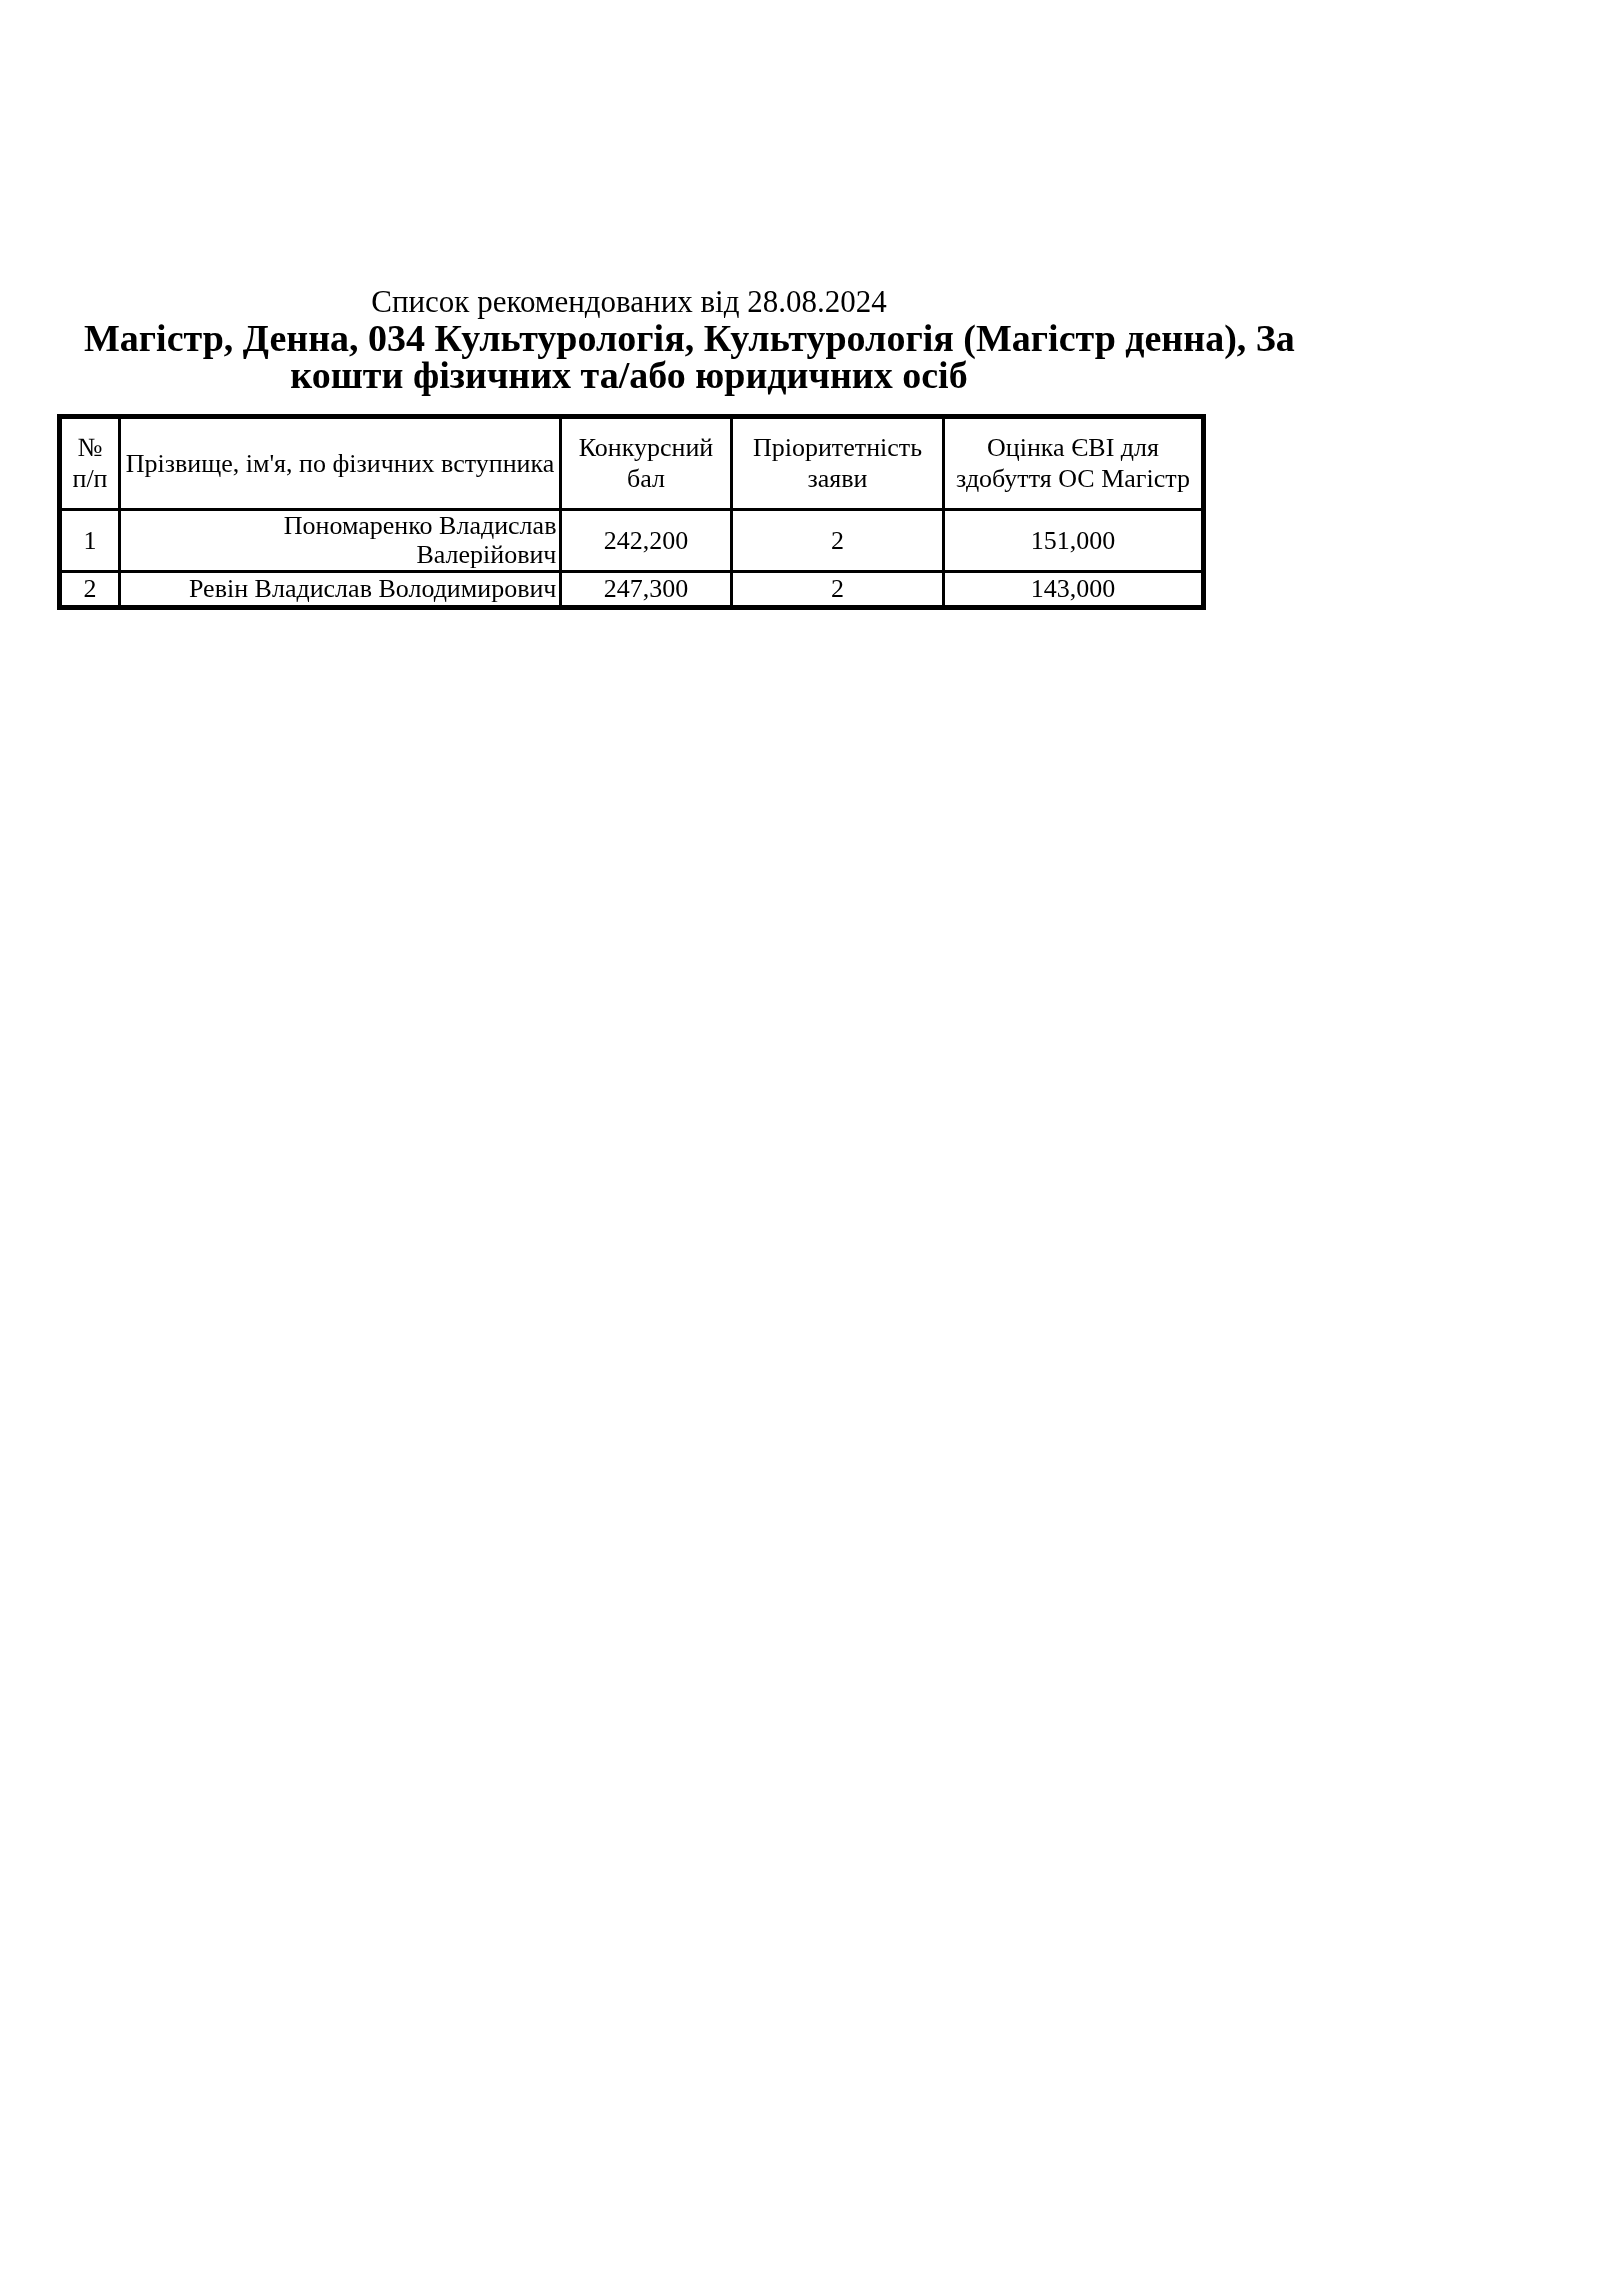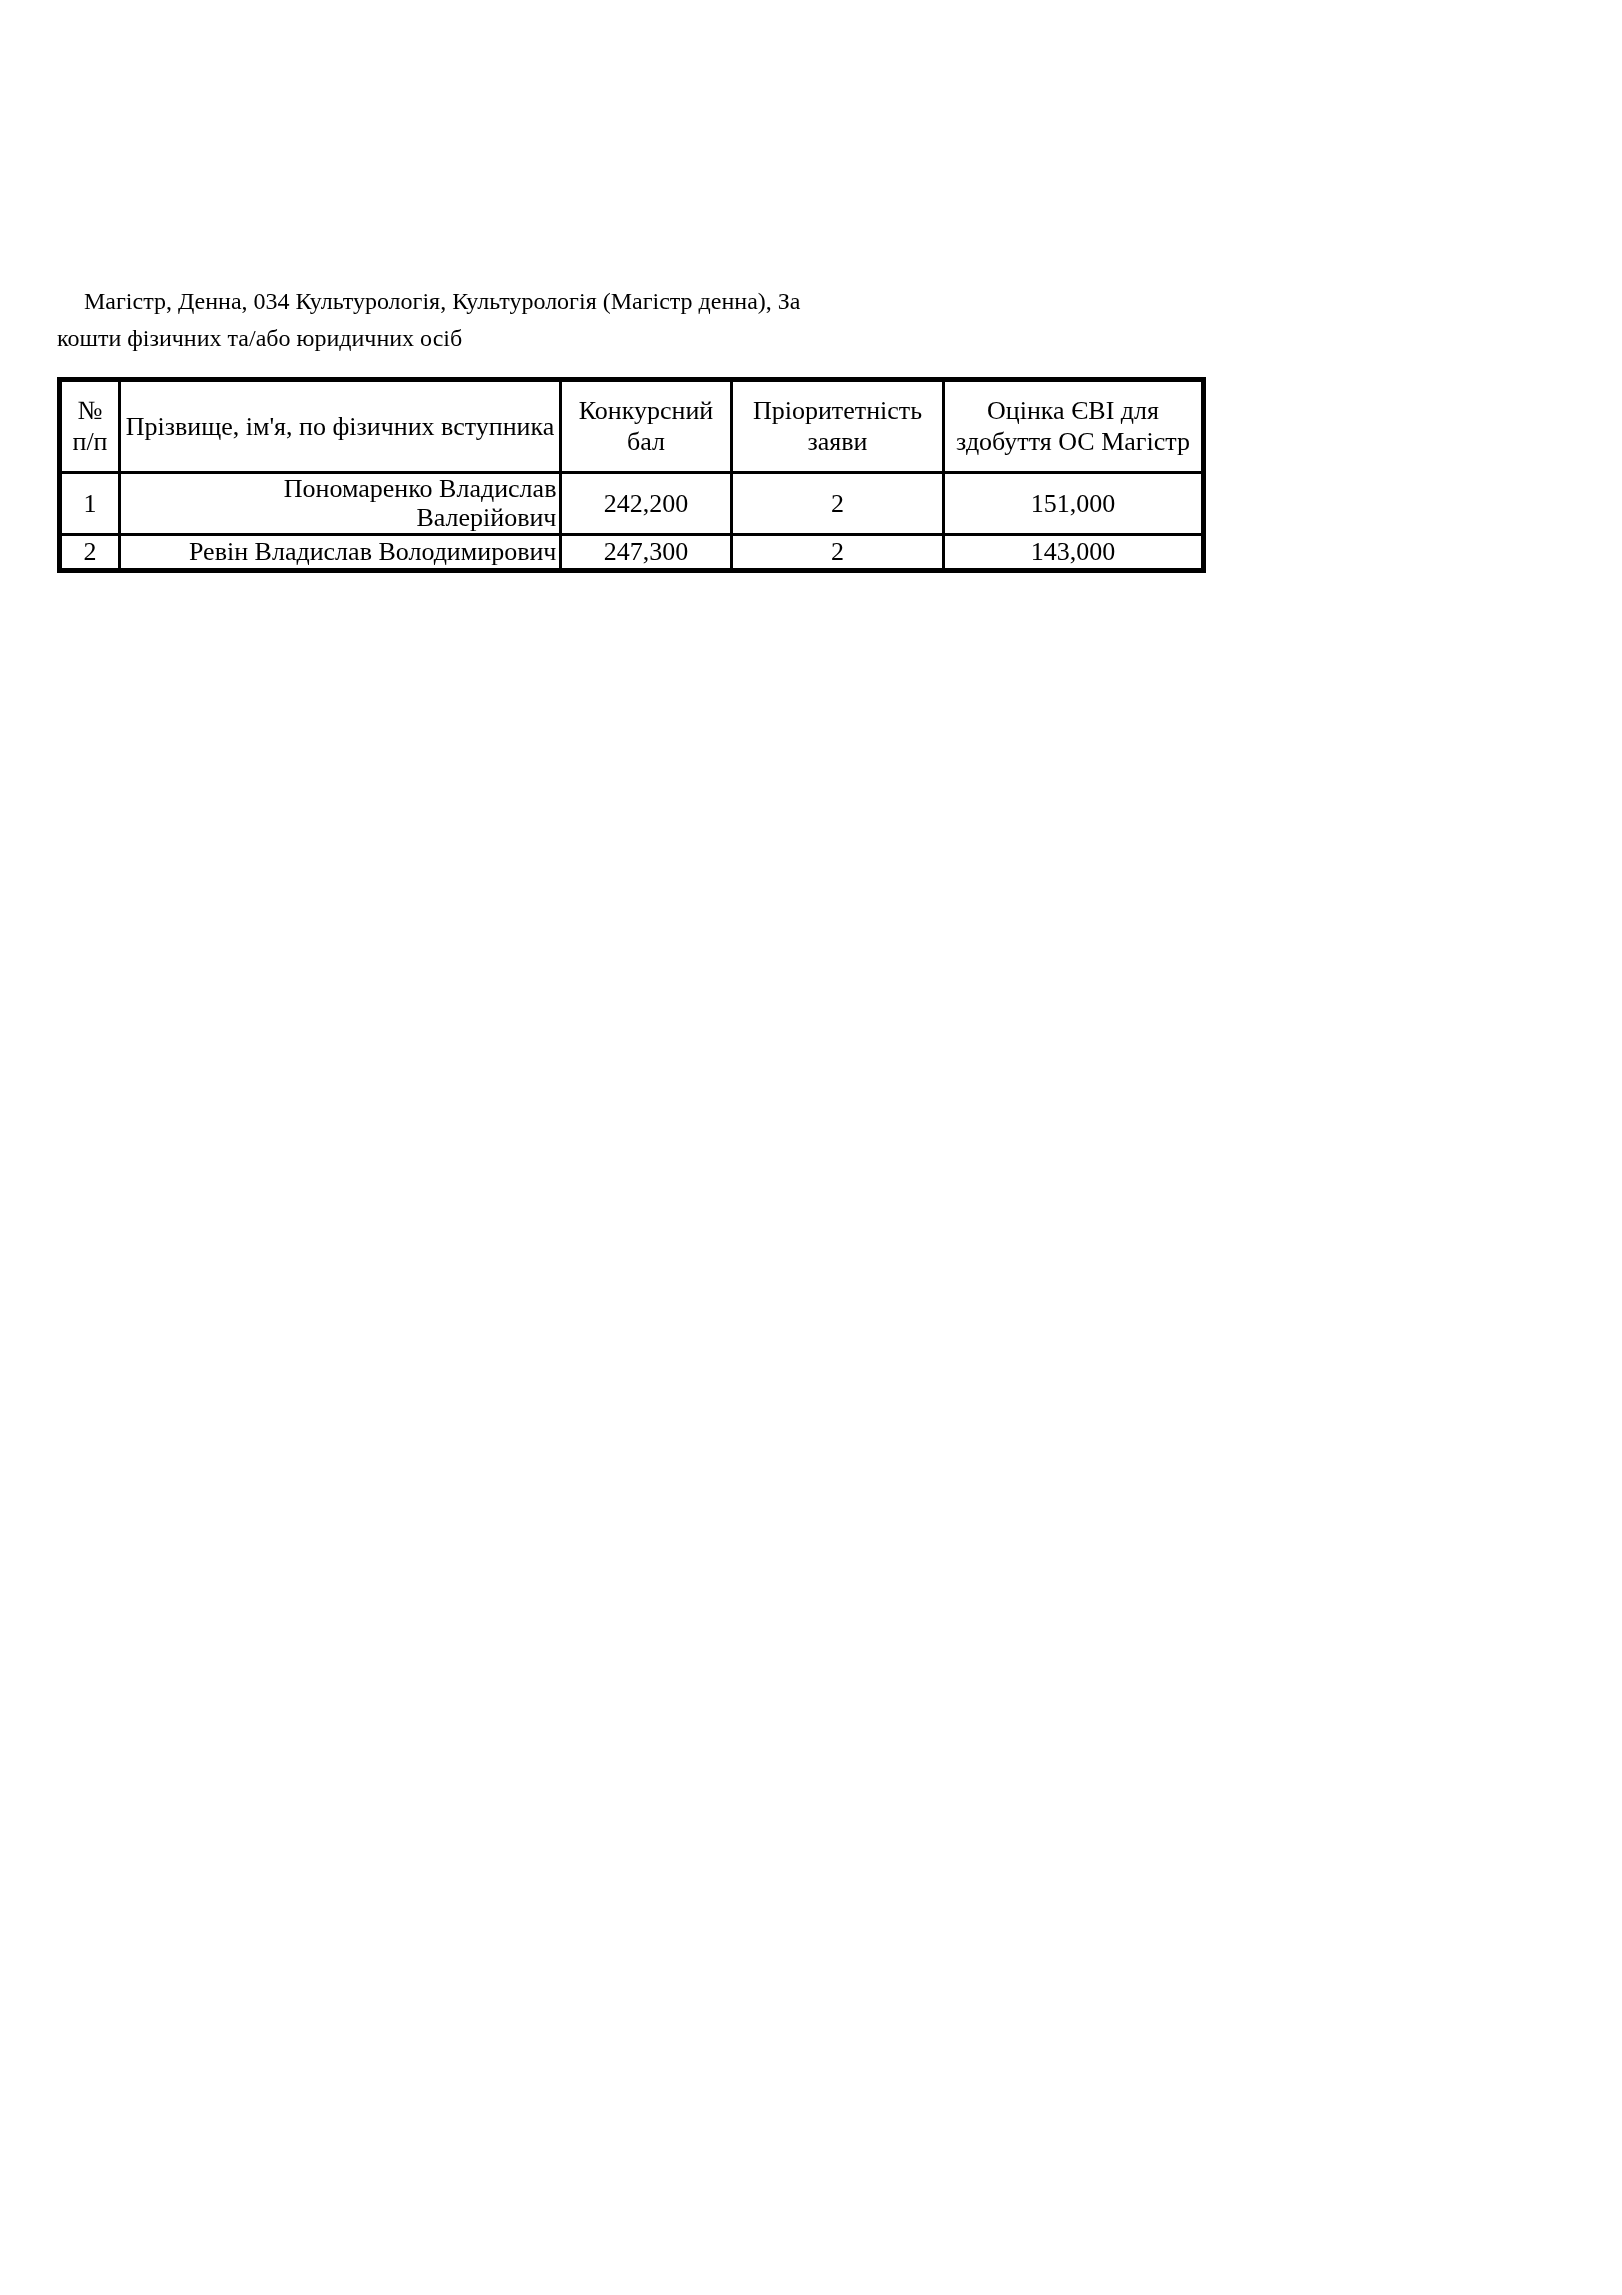--- a/index.html
+++ b/index.html
@@ -23,24 +23,24 @@
     width: 1144px;
   }
   .doc-title {
     font-size: 31px;
     line-height: 37px;
     font-weight: normal;
     text-align: center;
     white-space: pre;
   }
   .doc-subtitle {
-    font-size: 24px;
+    font-size: 38px;
     line-height: 37px;
-    font-weight: normal;
-    text-align: left;
+    font-weight: bold;
+    text-align: center;
     text-indent: 27px;
     white-space: pre;
   }
   table.rec-table {
     border-collapse: collapse;
     table-layout: fixed;
     width: 1144px;
     margin-top: 19.6px;
     border: 5.2px solid #000000;
   }
@@ -68,20 +68,21 @@
     text-align: right;
     padding-left: 3.3px;
   }
 </style>
 </head>
 <body>
 
 <div class="page">
   <div class="content">
 
+    <div class="doc-title">Список рекомендованих від 28.08.2024</div>
 
     <div class="doc-subtitle">Магістр, Денна, 034 Культурологія, Культурологія (Магістр денна), За
 кошти фізичних та/або юридичних осіб</div>
 
     <table class="rec-table">
       <colgroup>
         <col style="width:60px">
         <col style="width:441px">
         <col style="width:171px">
         <col style="width:212px">

